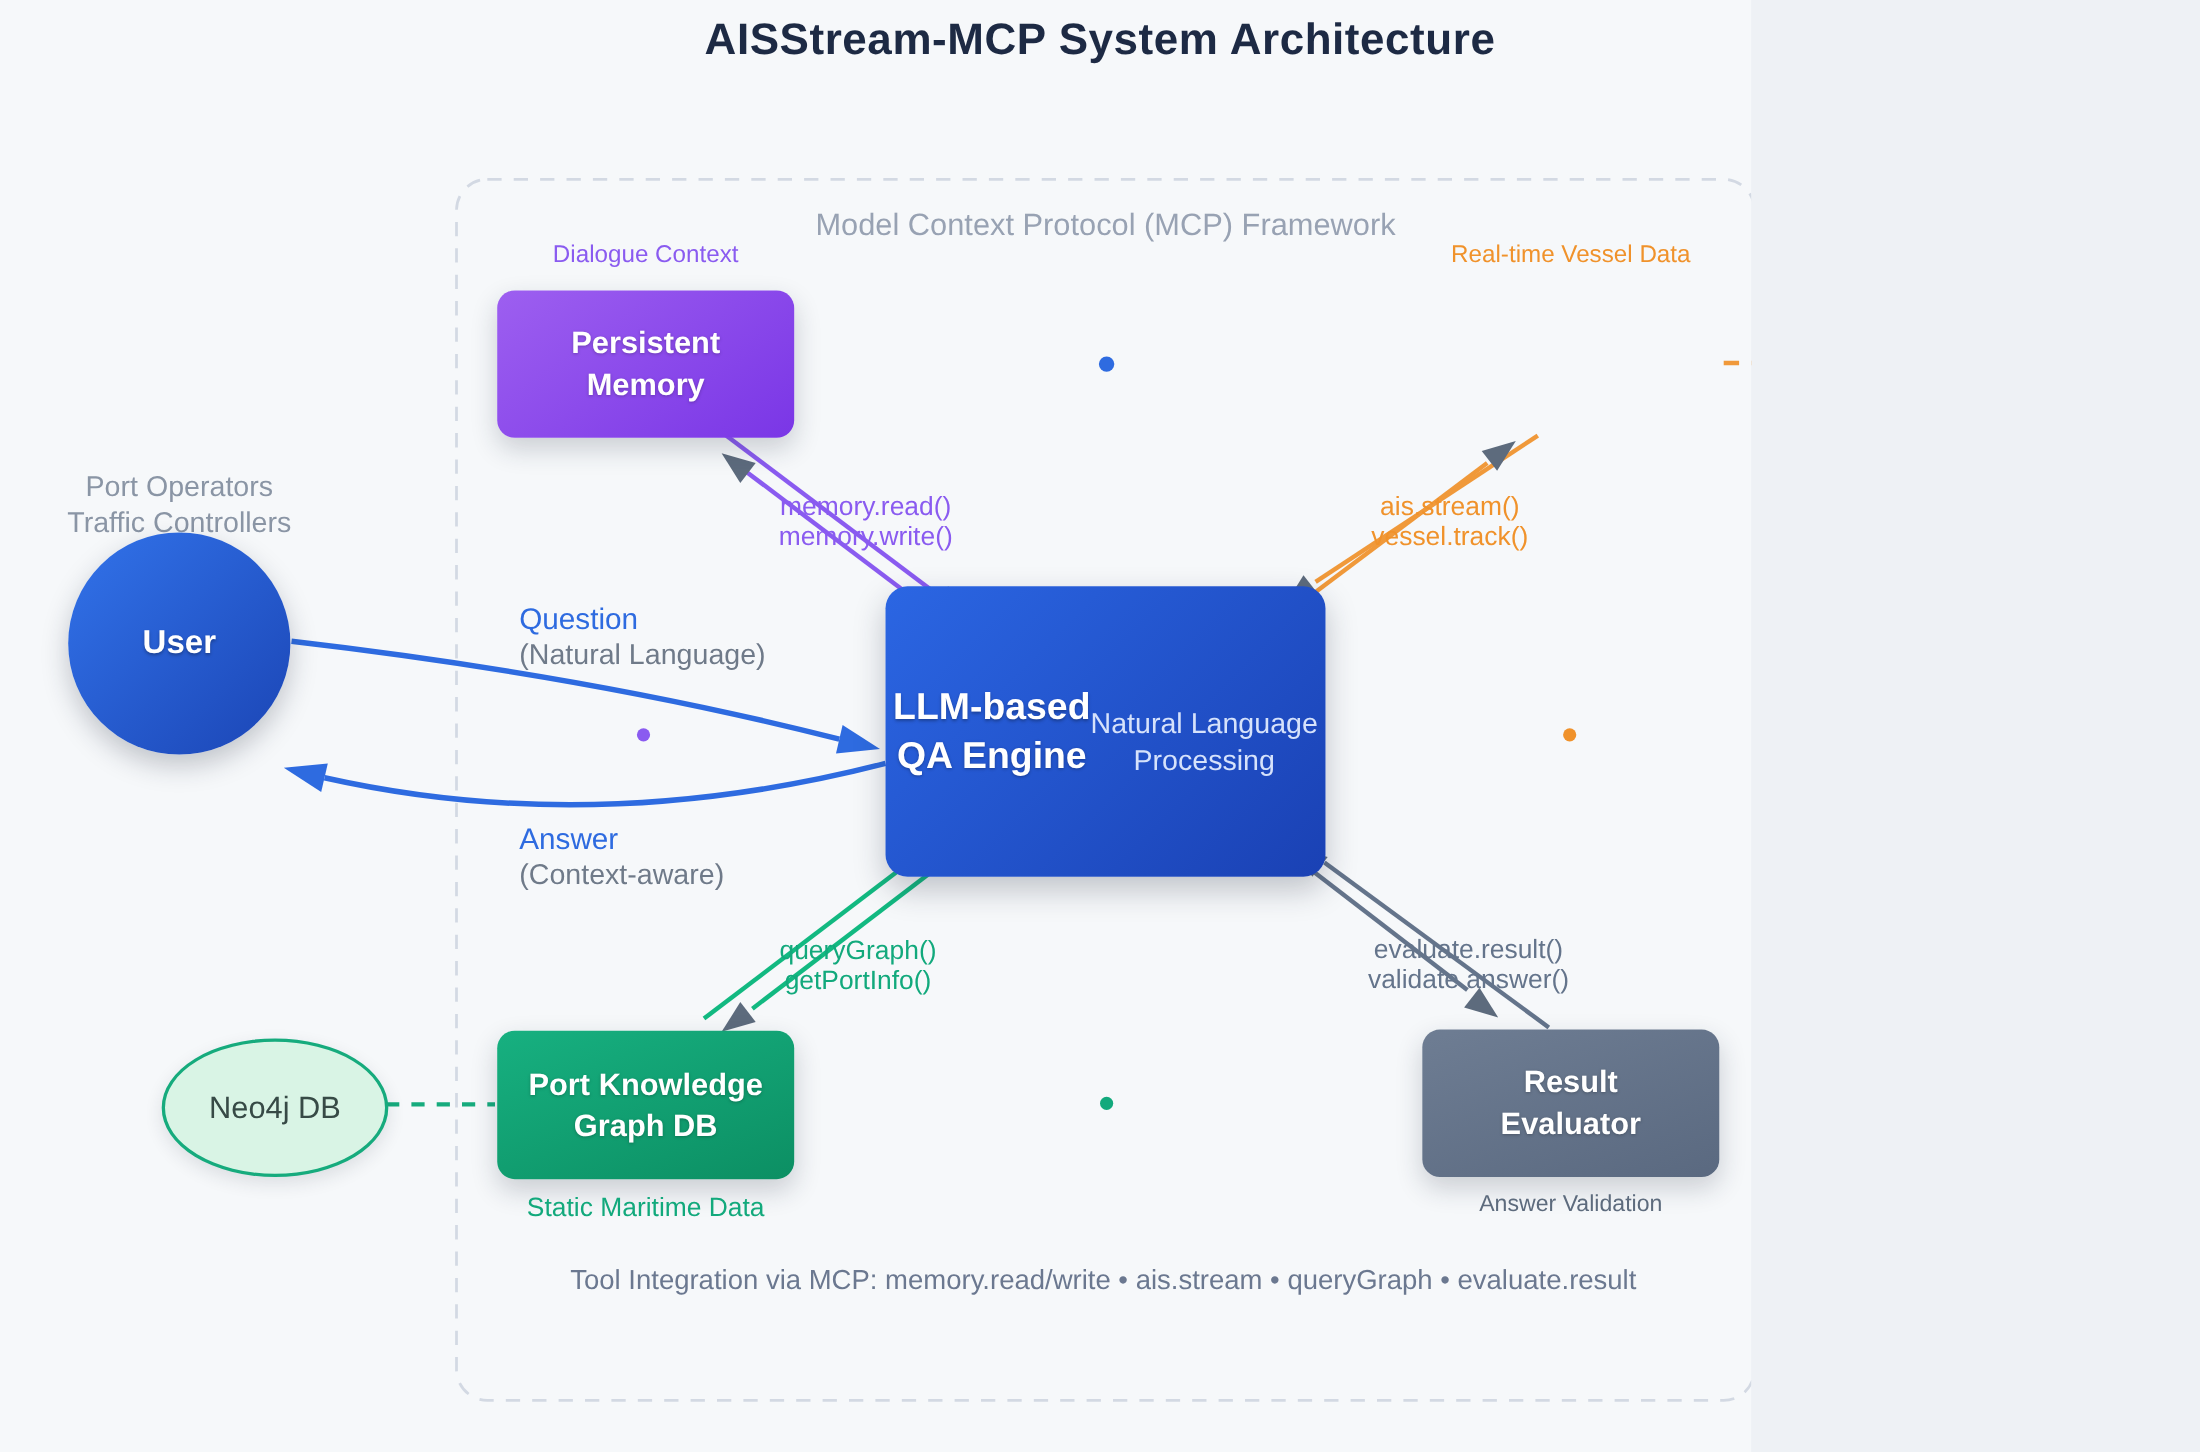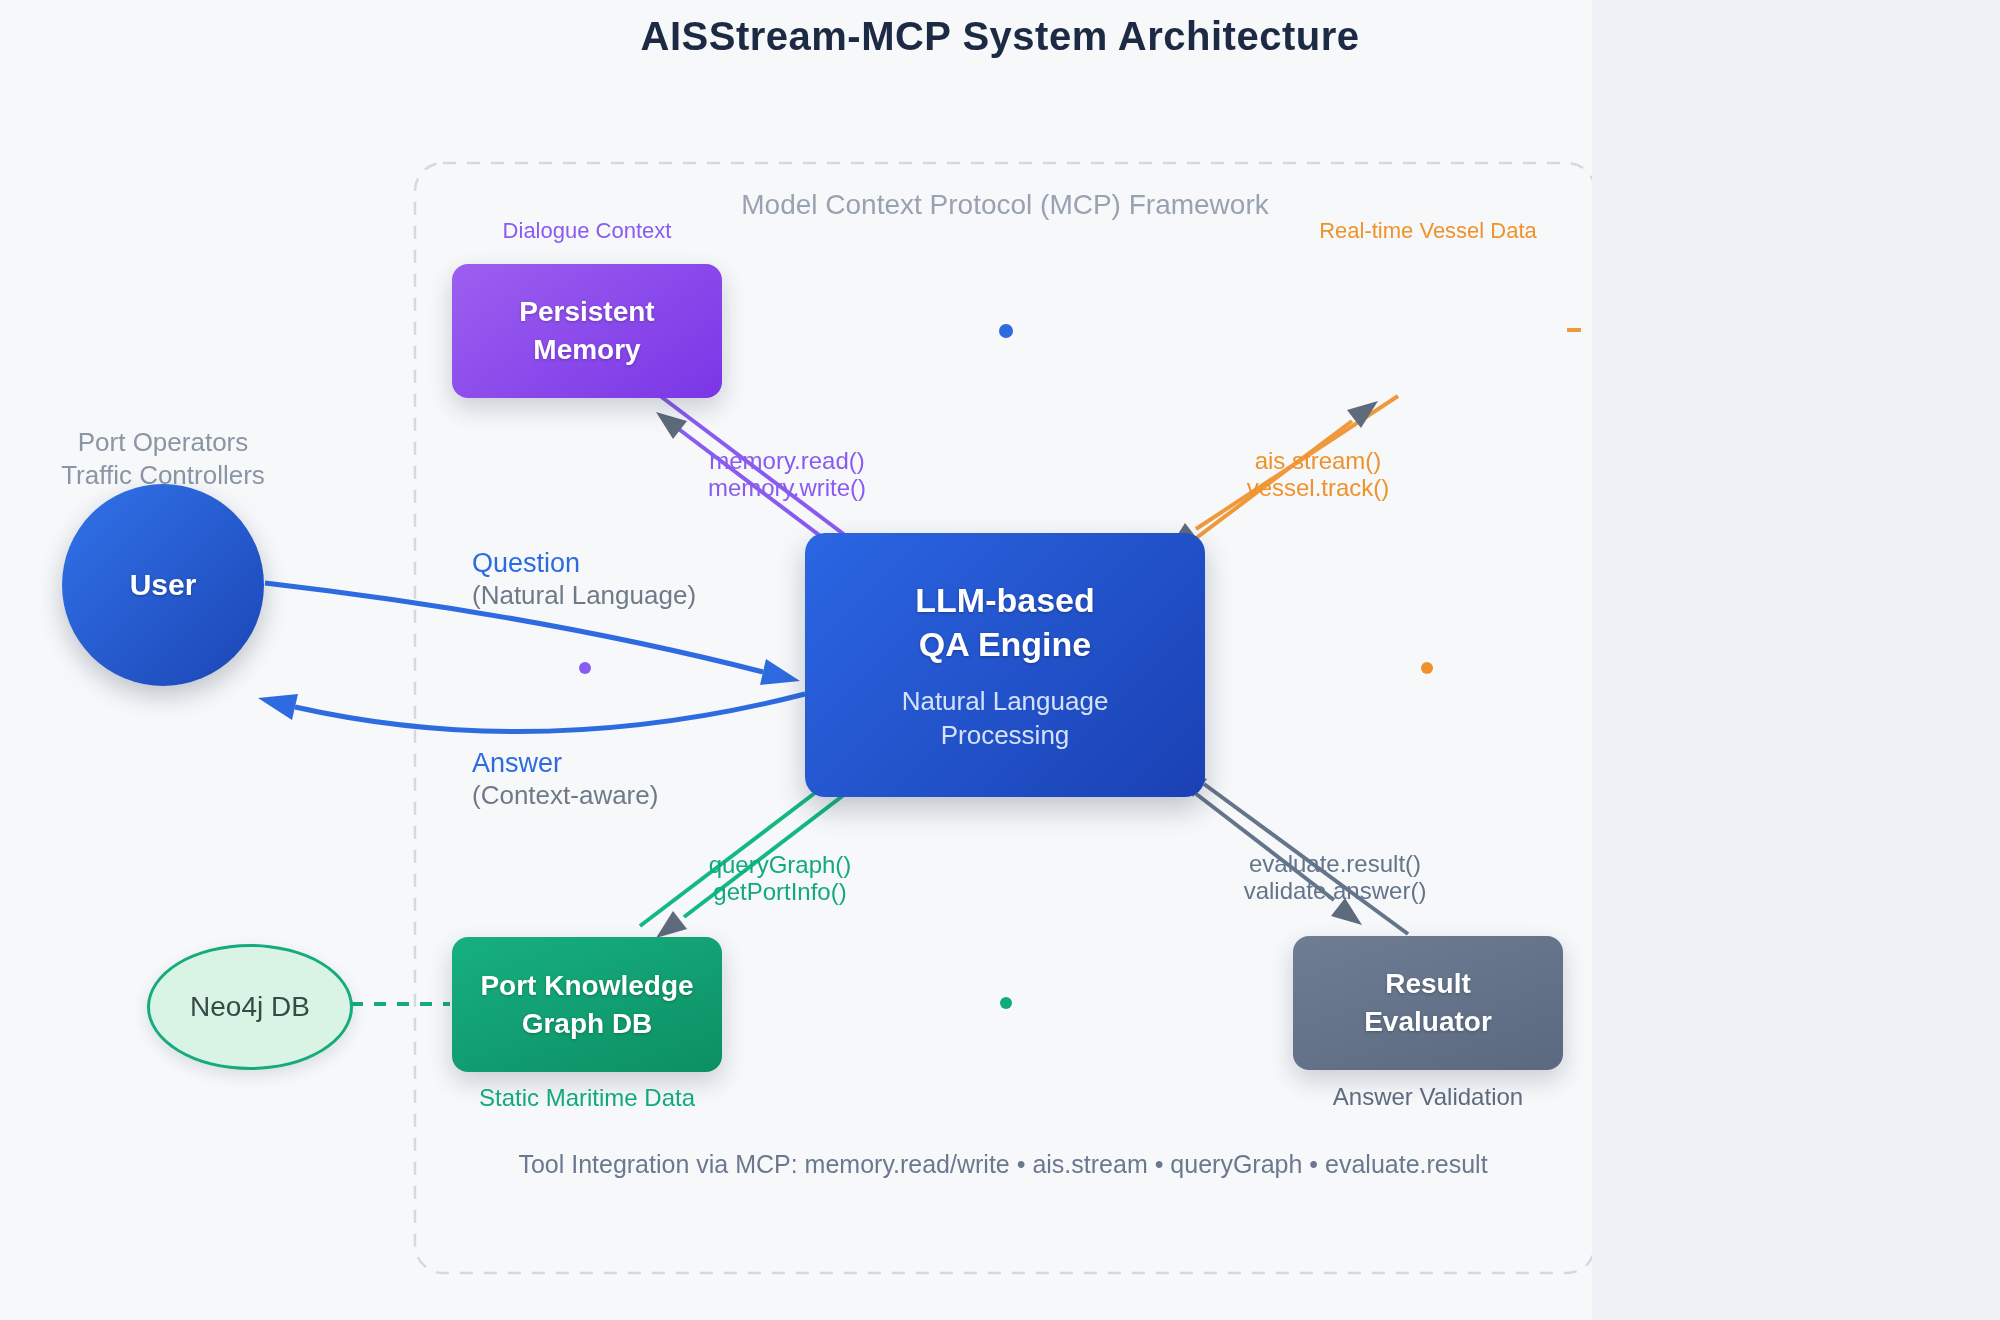--- a/index.html
+++ b/index.html
@@ -31,21 +31,21 @@
     background:linear-gradient(145deg,#9d5ff0,#7a36e6);}
   #box-ais{left:1293px;top:263px;width:270px;height:134px;
     background:linear-gradient(160deg,#f19f35,#e0791c);}
   #box-portkg{left:452px;top:937px;width:270px;height:135px;
     background:linear-gradient(160deg,#17b080,#0c8f63);}
   #box-eval{left:1293px;top:936px;width:270px;height:134px;
     background:linear-gradient(160deg,#6e7d93,#5a6980);}
   #box-llm{
     left:805px;top:533px;width:400px;height:264px;border-radius:20px;
     background:linear-gradient(135deg,#2b66e3,#1a41b4);
-    display:flex;flex-direction:column;align-items:center;justify-content:center;
+    display:flex;flex-direction:row;align-items:center;justify-content:center;
     box-shadow:0 12px 28px rgba(30,41,59,.25);
   }
   #box-llm .llm-title{font-size:34px;font-weight:700;color:#fff;line-height:44px;
     text-align:center;text-shadow:0 1px 3px rgba(0,0,0,.3);}
   #box-llm .llm-sub{font-size:26px;color:#d6e2fb;line-height:34px;margin-top:18px;text-align:center;}
   #user-circle{
     left:62px;top:484px;width:202px;height:202px;border-radius:50%;
     background:linear-gradient(135deg,#3273ea,#1b45b5);
     display:flex;align-items:center;justify-content:center;
     color:#fff;font-size:30px;font-weight:700;
@@ -67,21 +67,21 @@
   #lbl-ais{left:1188px;top:447px;color:#f0922b;}
   #lbl-graph{left:650px;top:851px;color:#12a97c;}
   #lbl-eval{left:1205px;top:850px;color:#64748b;}
   .qa-label .main{font-size:27px;font-weight:400;color:#2e6be0;line-height:30px;}
   .qa-label .sub{font-size:26px;color:#6f7a89;line-height:30px;margin-top:2px;}
   #lbl-question{left:472px;top:548px;}
   #lbl-answer{left:472px;top:748px;}
   #static-maritime{left:437px;top:1084px;width:300px;text-align:center;
     font-size:24px;color:#12a97c;}
   #answer-validation{left:1278px;top:1083px;width:300px;text-align:center;
-    font-size:24px;color:#5d6b7d;}
+    font-size:21px;color:#5d6b7d;}
   #footer-text{left:400px;top:1150px;width:1206px;text-align:center;
     font-size:25px;color:#6b7890;}
 </style>
 </head>
 <body>
 
 <div id="canvas">
 
   <svg class="abs" style="left:0;top:0" width="2000" height="1320" viewBox="0 0 2000 1320">
 

